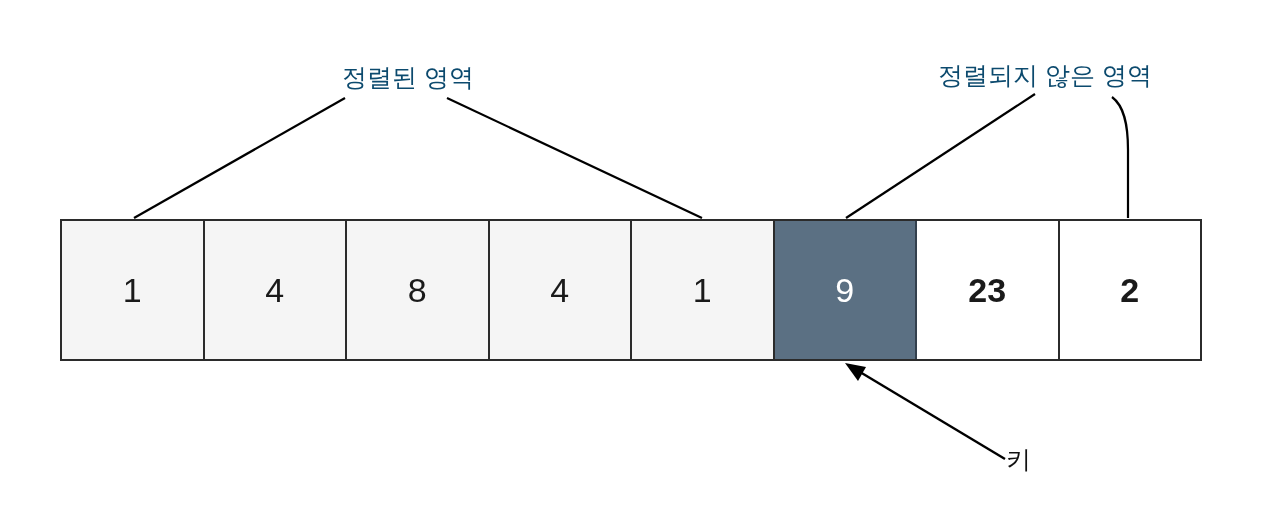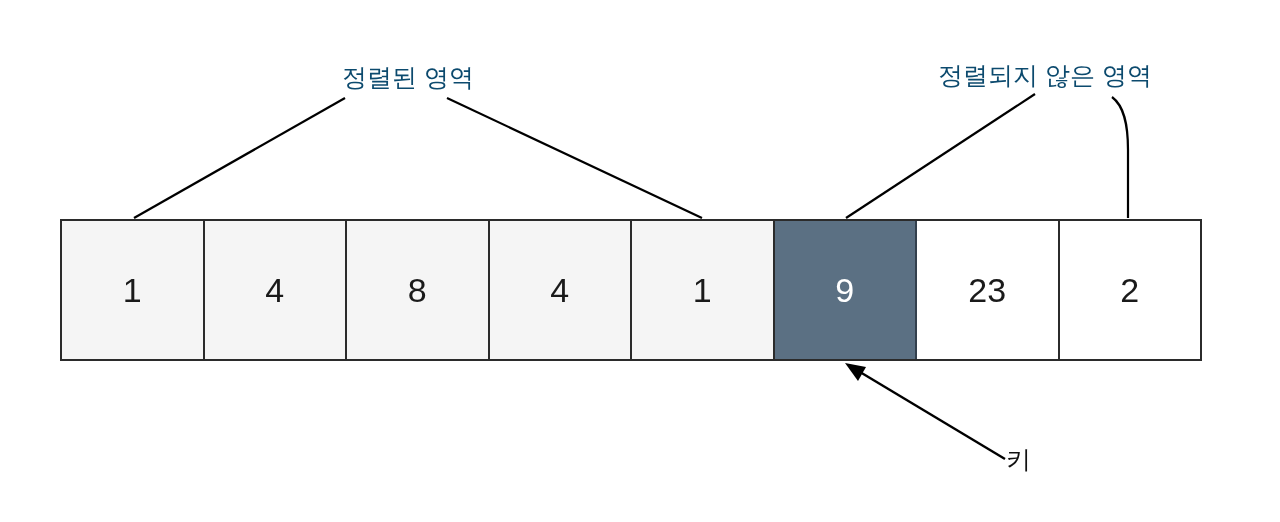--- a/index.html
+++ b/index.html
@@ -59,21 +59,21 @@
     align-items: center;
     justify-content: center;
     border-right: 2px solid #2b2b2b;
     font-size: 34px;
     color: #1a1a1a;
     box-sizing: border-box;
   }
   .cell:last-child { border-right: none; }
   .cell--sorted   { background: #f5f5f5; }
   .cell--key      { background: #5b7083; color: #ffffff; border-right-color: #33404d; }
-  .cell--unsorted { background: #ffffff; }
+  .cell--unsorted { background: #ffffff; font-weight: bold; }
 </style>
 </head>
 <body>
 
 <div class="canvas">
 
   <svg class="connector-overlay" width="1280" height="522" viewBox="0 0 1280 522" xmlns="http://www.w3.org/2000/svg">
 
     <path d="M345,98 L134,218" stroke="#000000" stroke-width="2.2" fill="none"></path>
     <path d="M447,98 L702,218" stroke="#000000" stroke-width="2.2" fill="none"></path>

